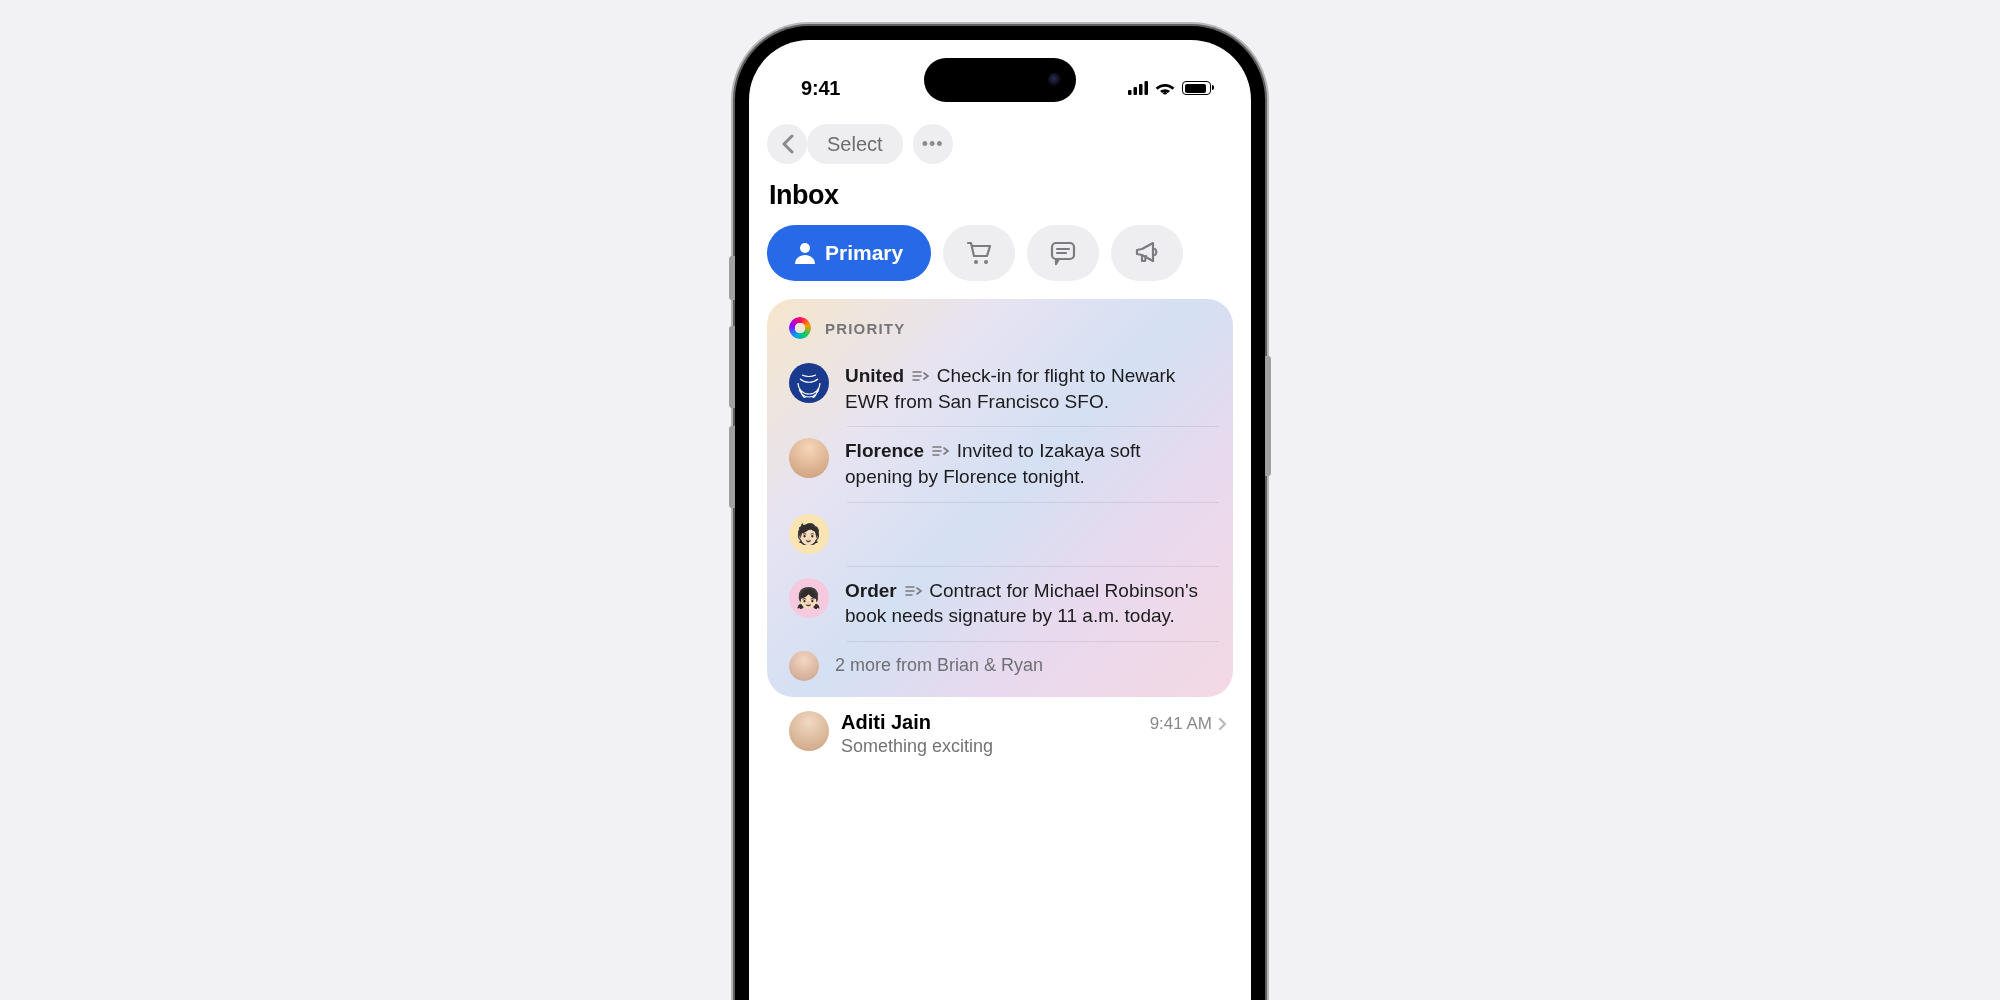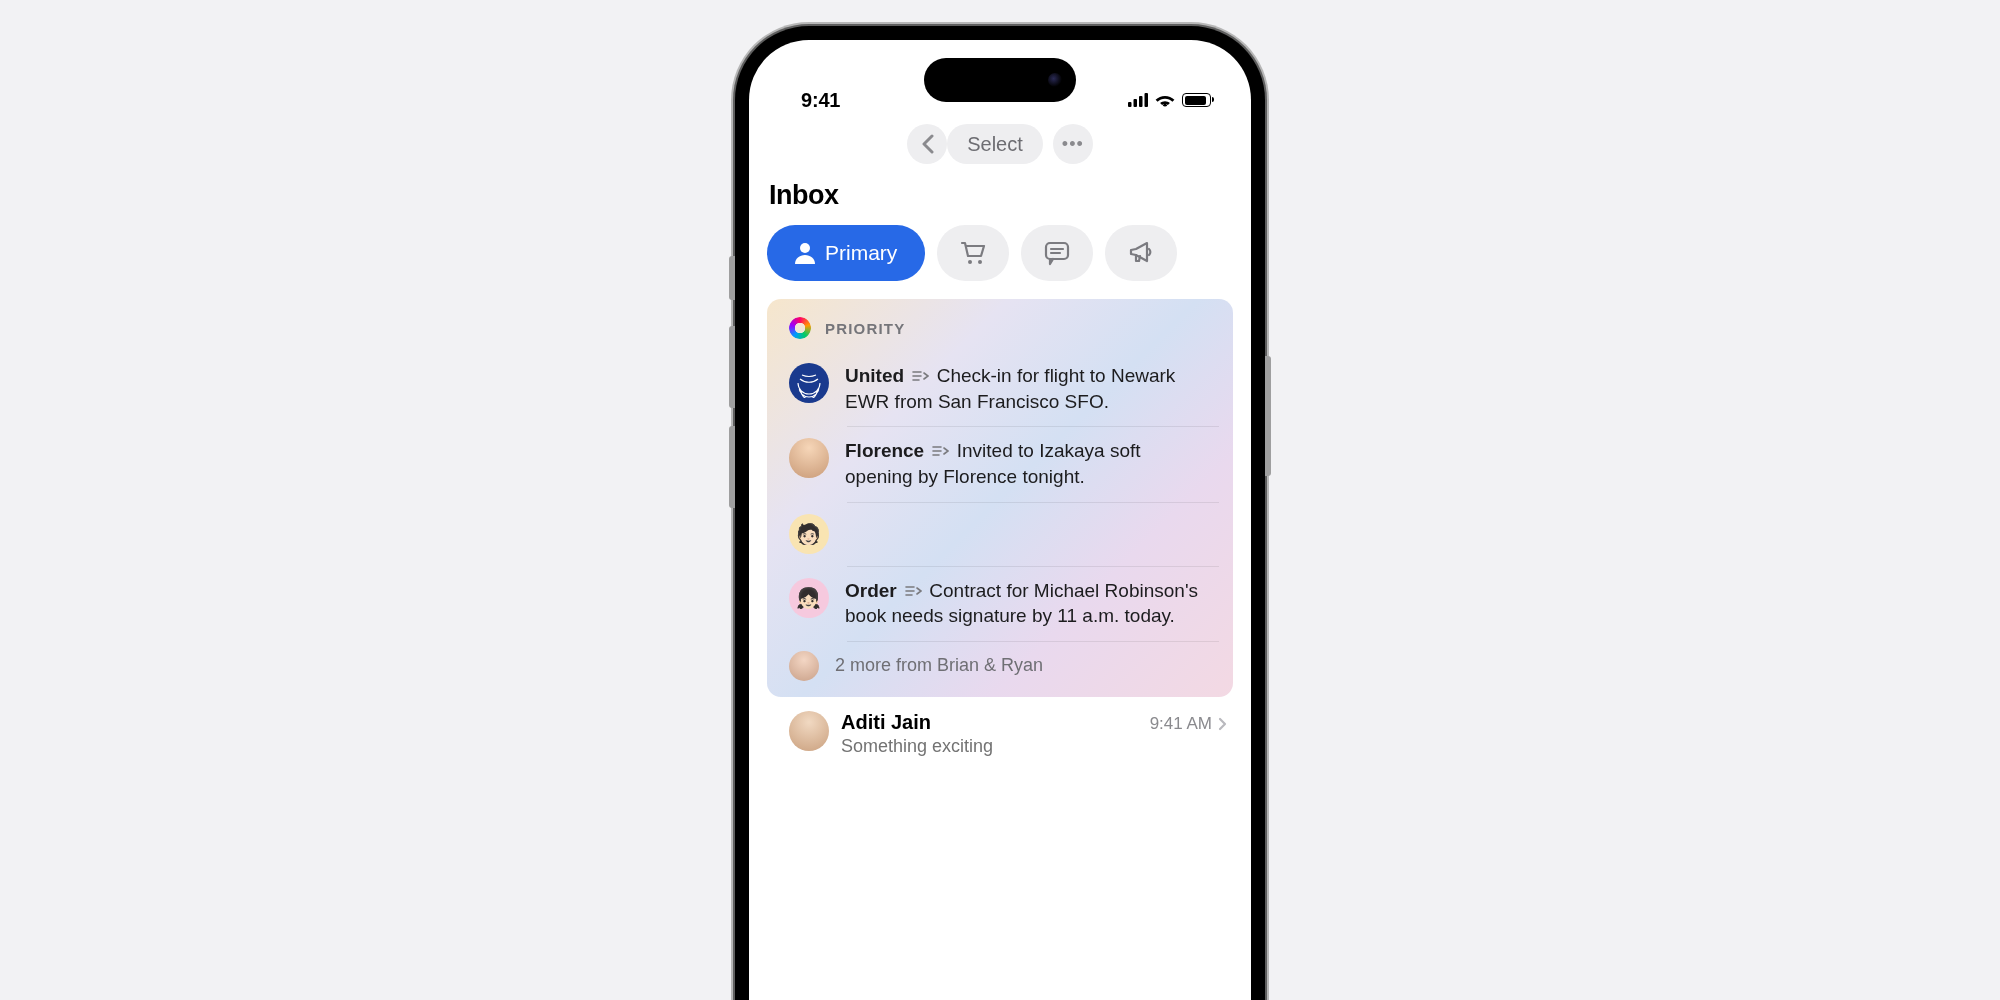--- a/index.html
+++ b/index.html
@@ -56,39 +56,39 @@
     align-items:center;
     justify-content:flex-end;
     padding-right:14px;
   }
   .di-cam {
     width:14px; height:14px; border-radius:50%;
     background: radial-gradient(circle at 40% 40%, #2a2a55, #000 70%);
   }
   .statusbar {
     position: absolute;
-    top: 16px; left: 0; right: 0;
+    top: 4px; left: 0; right: 0;
     height: 70px;
     display: flex;
     align-items: center;
     justify-content: space-between;
     padding: 18px 40px 0 52px;
     z-index: 5;
     font-weight: 600;
   }
   .sb-time { font-size: 20px; letter-spacing: -0.2px; }
   .sb-right { display: flex; align-items: center; gap: 7px; }
   .sb-signal, .sb-wifi { width: 20px; height: 14px; }
   .sb-batt { width: 29px; height: 14px; border: 1.5px solid #000; border-radius: 4px; position: relative; }
   .sb-batt::after { content:""; position:absolute; right:-4px; top:3px; width:2.5px; height:5px; background:#000; border-radius:0 2px 2px 0; }
   .sb-batt-fill { position:absolute; left:1.5px; top:1.5px; bottom:1.5px; width:21px; background:#000; border-radius:2px;}
 
   .content { position:absolute; top:78px; left:0; right:0; bottom:0; padding: 0 18px; }
 
-  .navbar { display:flex; align-items:center; justify-content:center; height:52px; }
+  .navbar { display:flex; align-items:center; justify-content:flex-start; height:52px; }
   .nav-back {
     width:40px; height:40px; border-radius:50%; background:#eeeef0;
     display:flex; align-items:center; justify-content:center; color:#8a8a8e;
   }
   .nav-right { display:flex; align-items:center; gap:10px; }
   .nav-select {
     height:40px; padding: 0 20px; border-radius:20px; background:#eeeef0;
     display:flex; align-items:center; color:#6d6d72; font-size:20px;
   }
   .nav-more {
@@ -99,27 +99,27 @@
 
   .title { font-size: 27px; font-weight: 700; letter-spacing: -0.5px; margin: 10px 0 14px 2px; }
 
   .tabs { display:flex; gap:12px; margin-bottom: 18px; }
   .tab {
     height:56px; border-radius:28px; background:#eeeef0;
     display:flex; align-items:center; justify-content:center;
     color:#7b7b80;
   }
   .tab.primary {
-    background:#2769e7; color:#fff; padding:0 28px; gap:10px; font-size:21px; font-weight:400;
+    background:#2769e7; color:#fff; padding:0 28px; gap:10px; font-size:21px; font-weight:700;
   }
   .tab.icon { width:72px; }
   .tab svg { display:block; }
 
   .priority-card {
-    border-radius: 14px;
+    border-radius: 26px;
     padding: 18px 0 14px 0;
     background: linear-gradient(135deg, #f6e6cc 0%, #e6e3f2 28%, #d4e0f3 50%, #e9d9ee 72%, #f3d9e3 100%);
   }
   .pc-header {
     display:flex; align-items:center; gap:14px; padding: 0 22px 12px 22px;
     color:#75757a; font-size:15px; font-weight:600; letter-spacing:1.2px;
   }
   .pc-siri {
     width:22px; height:22px; border-radius:50%;
     background: conic-gradient(#f06 0deg, #f90 72deg, #0c6 144deg, #09f 216deg, #90f 288deg, #f06 360deg);

